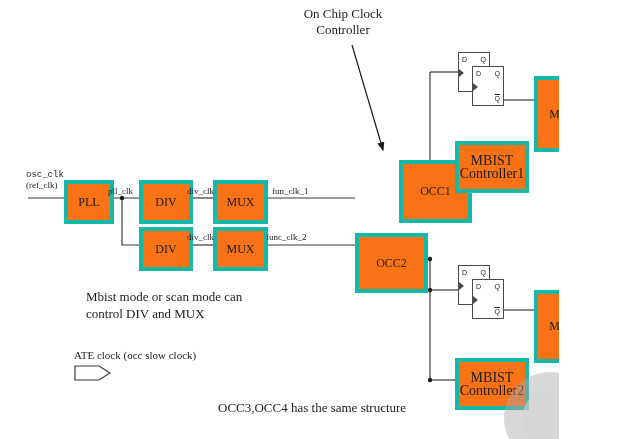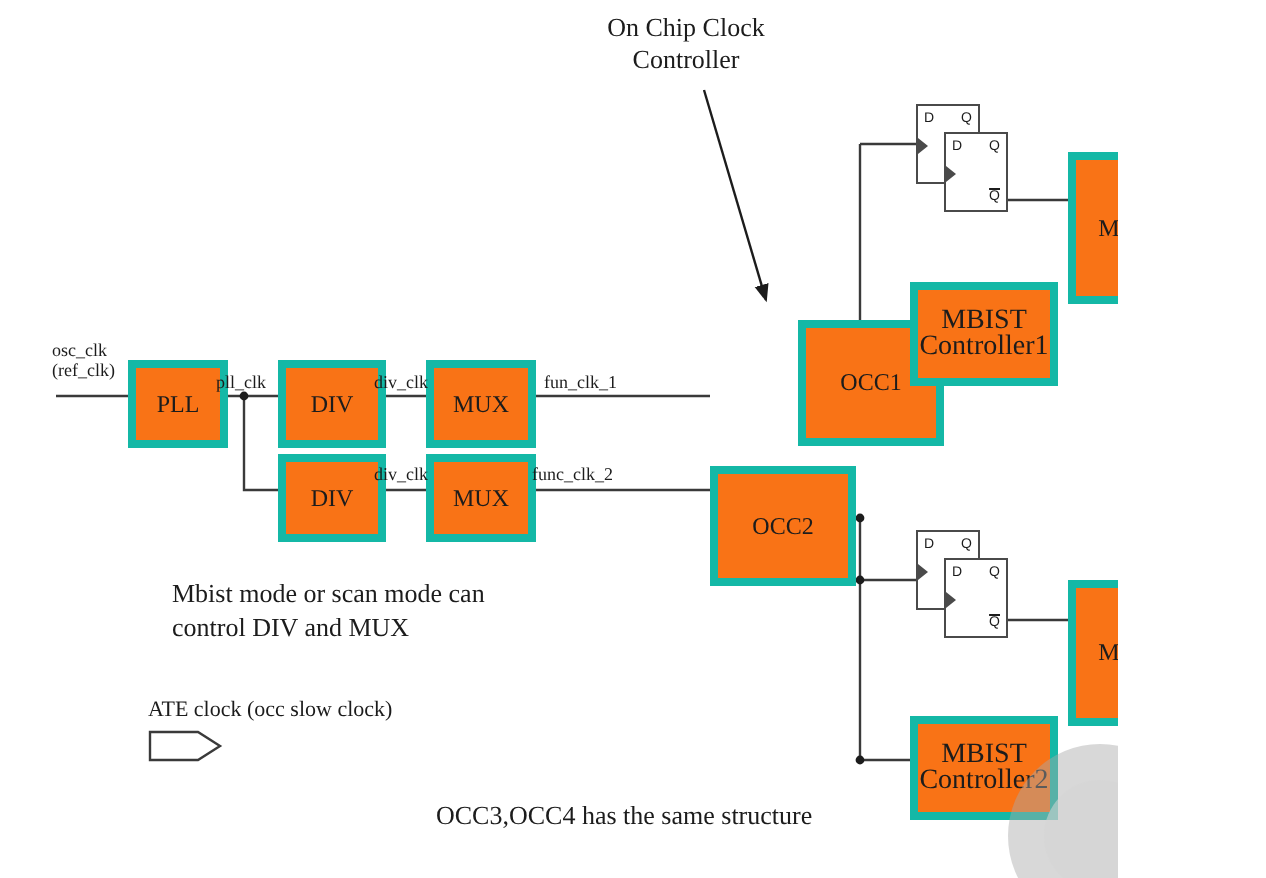--- a/index.html
+++ b/index.html
@@ -80,22 +80,22 @@
     <path d="M352 45 L383 150" stroke="#1c1c1c" stroke-width="1.2" fill="none" marker-end="url(#ah)"></path>
     <polygon points="75,366 99,366 110,373 99,380 75,380" fill="#ffffff" stroke="#3a3a3a" stroke-width="1.2"></polygon>
   </svg>
 
   <div class="label title" style="left:282px;top:6px;width:122px;">
     <span style="display:block;">On Chip Clock</span>
     <span style="display:block;">Controller</span>
   </div>
 
   <div class="label sig" style="left:26px;top:170px;">
-    <span style="display:block;">osc_clk</span>
-    <span style="display:block;text-align:right;">(ref_clk)</span>
+    <span style="display:block;font-family:Liberation Mono, monospace;">osc_clk</span>
+    <span style="display:block;">(ref_clk)</span>
   </div>
   <div class="label sig" style="left:108px;top:186px;">pll_clk</div>
   <div class="label sig" style="left:187px;top:186px;">div_clk</div>
   <div class="label sig" style="left:272px;top:186px;">fun_clk_1</div>
   <div class="label sig" style="left:187px;top:232px;">div_clk</div>
   <div class="label sig" style="left:266px;top:232px;">func_clk_2</div>
 
   <div class="block" style="left:64px;top:180px;width:42px;height:36px;">
     <span>PLL</span>
   </div>

